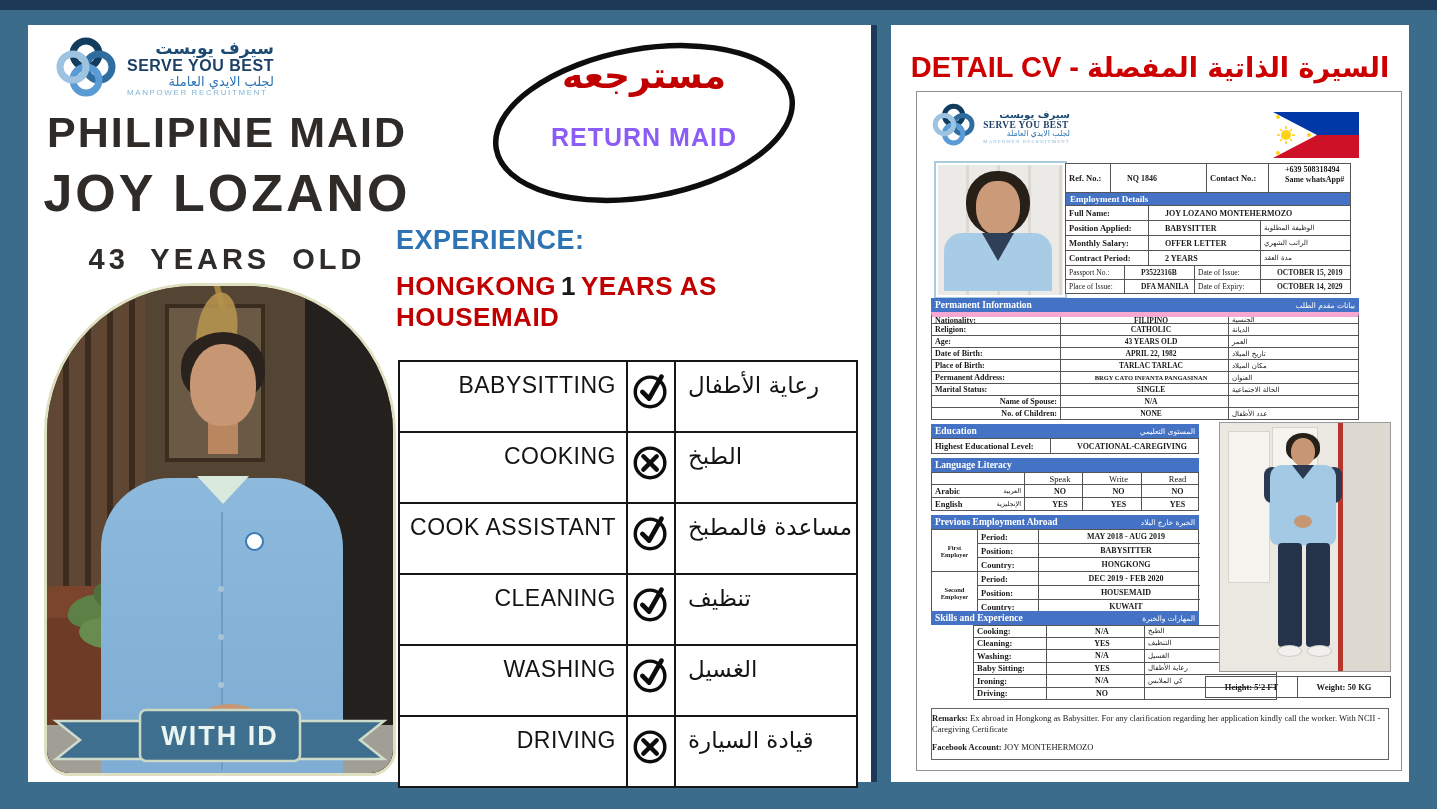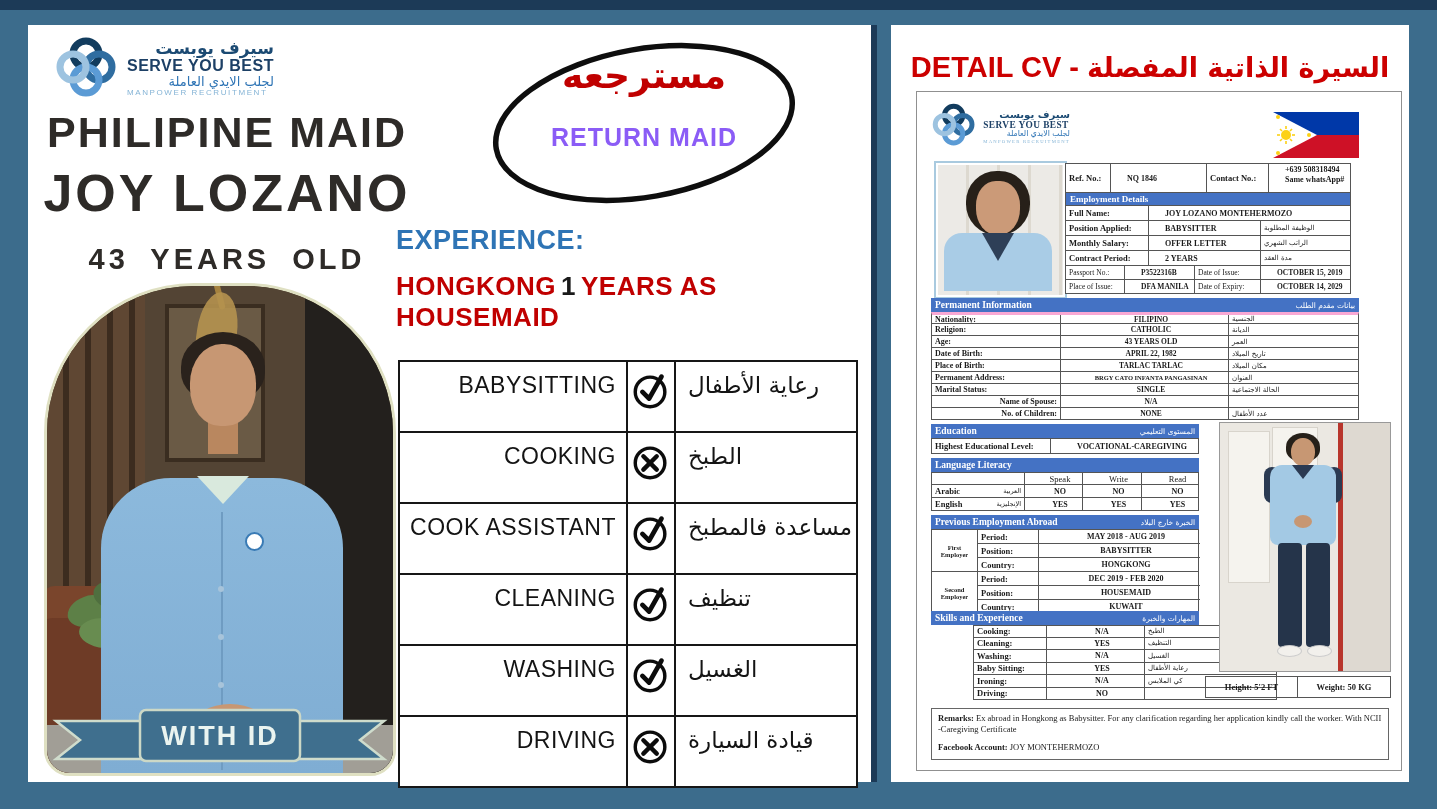--- a/index.html
+++ b/index.html
@@ -157,21 +157,21 @@
   .bp-sleeve{position:absolute;top:44px;width:16px;height:36px;background:#2b3a52;border-radius:8px;}
   .bp-v{position:absolute;left:72px;top:42px;width:22px;height:14px;background:#2b3a52;clip-path:polygon(0 0,100% 0,50% 100%);}
   .bp-hands{position:absolute;left:74px;top:92px;width:18px;height:13px;background:#c79773;border-radius:50%;}
   .bp-leg{position:absolute;top:120px;width:24px;height:104px;background:#25344a;border-radius:4px;}
   .bp-shoe{position:absolute;top:222px;width:23px;height:10px;background:#f2f0ec;border:1px solid #ccc;border-radius:50%;}
 
   .cv-hw{position:absolute;left:288px;top:584px;width:186px;display:grid;grid-template-columns:1fr 1fr;}
   .hw-cell{border:1px solid #555;height:22px;display:flex;align-items:center;justify-content:center;font-weight:bold;font-size:8.5px;box-sizing:border-box;}
   .hw-cell + .hw-cell{border-left:none;}
 
-  .cv-remarks{position:absolute;left:14px;top:616px;width:458px;height:52px;border:1px solid #666;box-sizing:border-box;padding:4px 6px;font-size:8.5px;line-height:1.3;}
+  .cv-remarks{position:absolute;left:14px;top:616px;width:458px;height:52px;border:1px solid #666;box-sizing:border-box;padding:4px 0;font-size:8.5px;line-height:1.3;}
   .cv-remarks .fb{margin-top:7px;}
 </style>
 </head>
 <body>
 
 <div class="top-strip"></div>
 <div class="divider-line"></div>
 
 <div class="panel-left">
 
@@ -468,21 +468,21 @@
           <div class="cvcell val bl">N/A</div>
           <div class="cvcell arv ar bl"></div>
         </div>
 
         <div class="cvrow app-row">
           <div class="cvcell lbl">No. of Children:</div>
           <div class="cvcell val bl">NONE</div>
           <div class="cvcell arv ar bl">عدد الأطفال</div>
         </div>
       </div>
-    <style>.cv-apptable .cvrow:first-of-type{border-top:3px solid #f9a8d4;}</style>
+    <style>.cv-apptable .cvrow:first-of-type{border-top:5px solid #f9a8d4;}</style>
 
     <div class="bar cv-edubar">
       <span class="en">Education</span>
       <span class="ar">المستوى التعليمي</span>
     </div>
     <div class="cvt cv-edurow">
       <div class="cvrow first edu-row">
         <div class="cvcell lbl">Highest Educational Level:</div>
         <div class="cvcell val bl">VOCATIONAL-CAREGIVING</div>
       </div>

